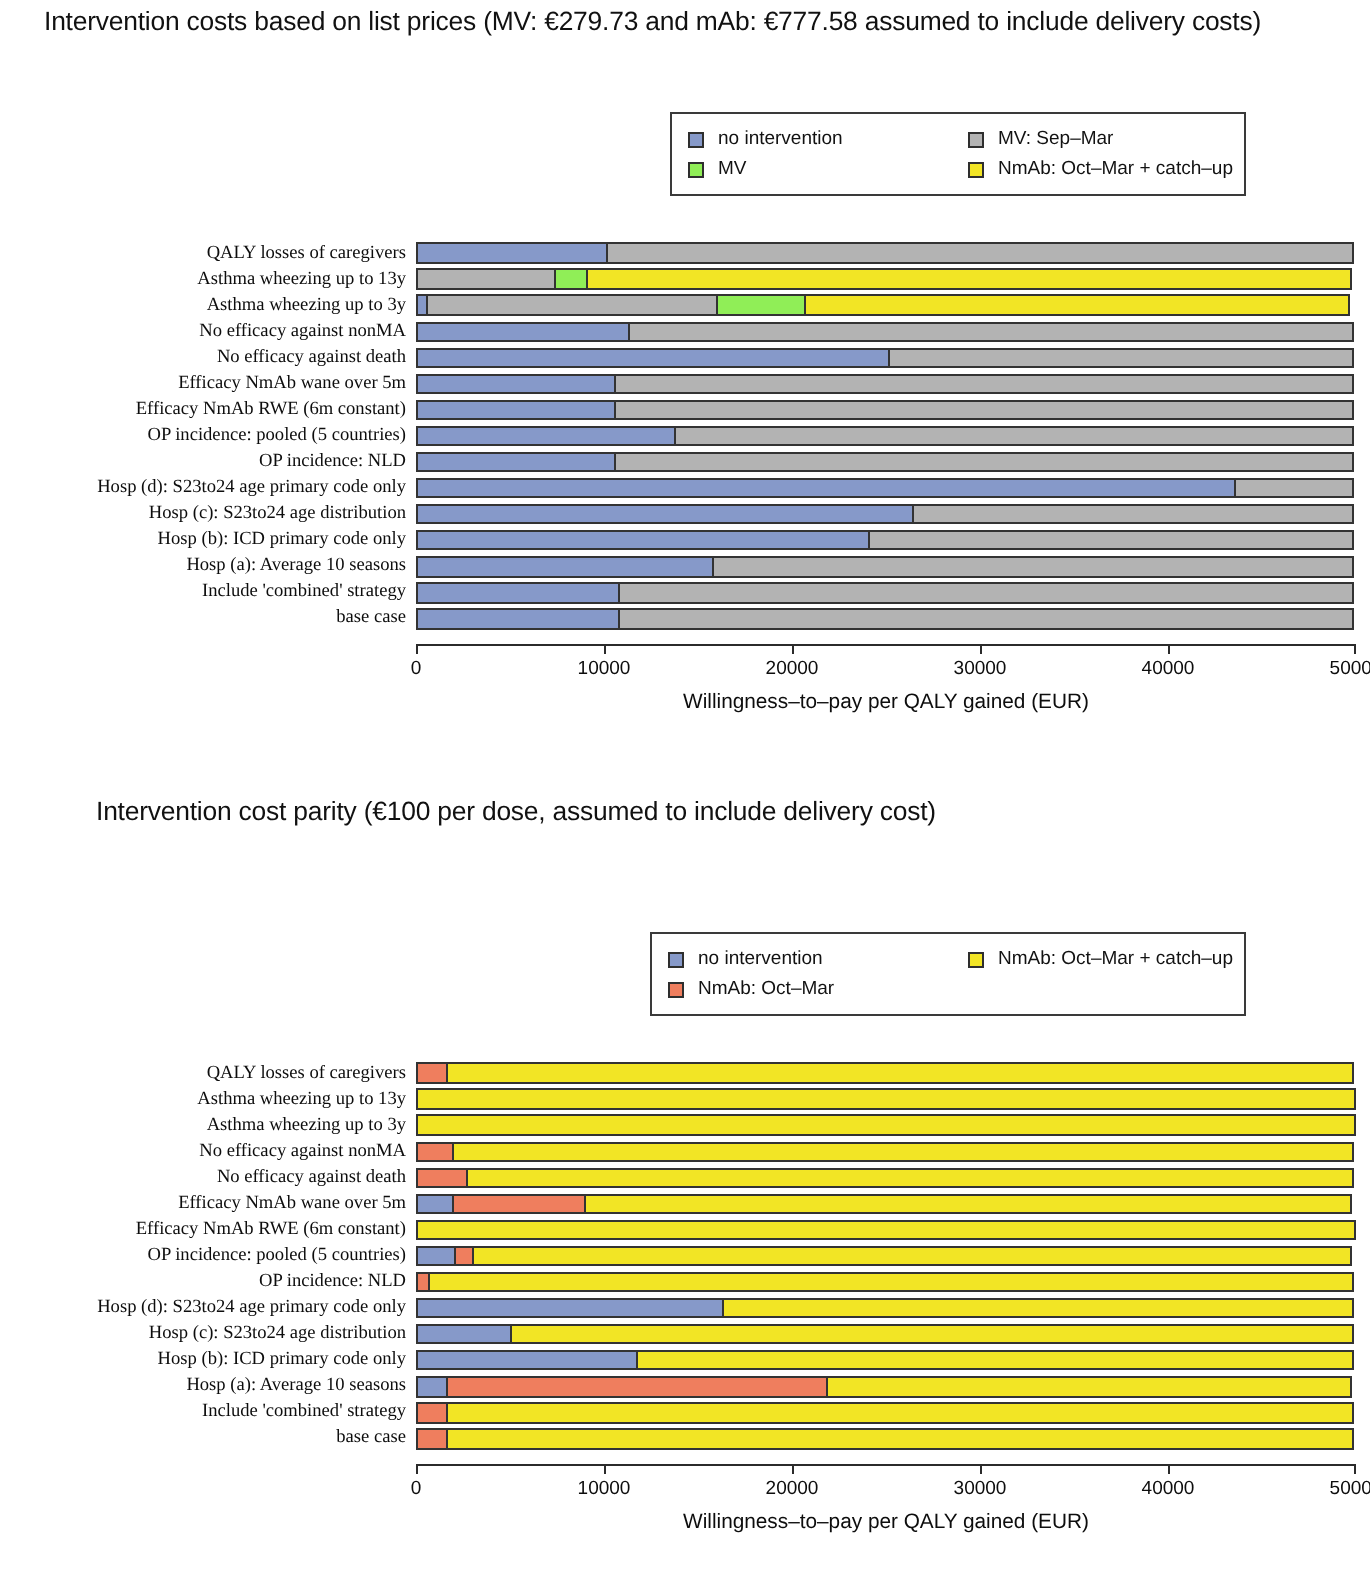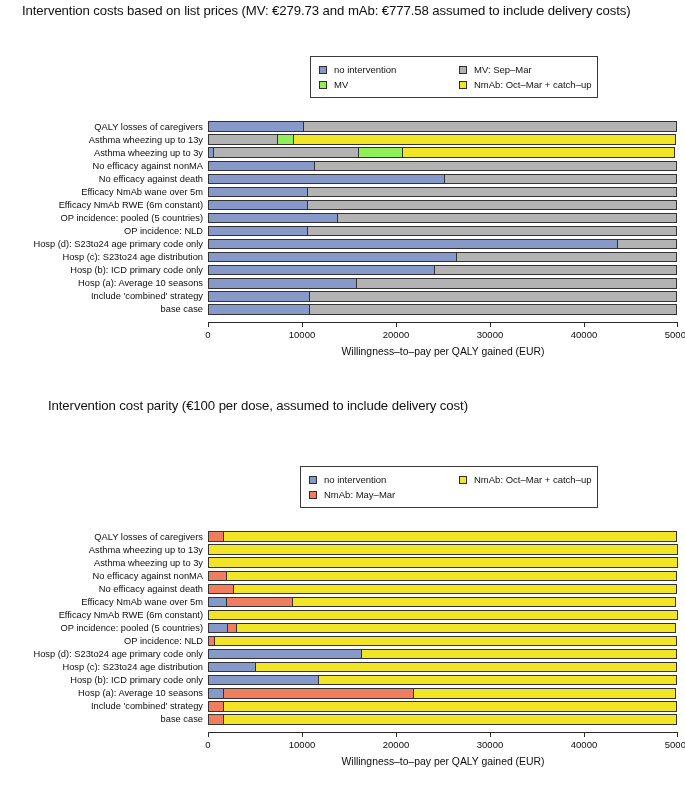--- a/index.html
+++ b/index.html
@@ -23,20 +23,21 @@
     color: #111111;
     letter-spacing: -0.1px;
   }
 
   
   .legend-box {
     position: absolute;
     border: 1px solid #3a3a3a;
     background: #ffffff;
     padding: 5px 8px 5px 8px;
+    margin-left: 25px;
   }
   .legend-cols { display: flex; }
   .legend-col { display: flex; flex-direction: column; }
   .legend-entry {
     display: flex; align-items: center;
     height: 13px;
     margin: 1px 0;
     white-space: nowrap;
   }
   .swatch {
@@ -64,20 +65,21 @@
     text-align: right;
   }
   .ylabel {
     font-size: 9.3px;
     line-height: 10px;
     color: #0d0d0d;
     white-space: nowrap;
     display: flex;
     align-items: center;
     justify-content: flex-end;
+    font-family: Liberation Serif, serif;
   }
   .bars { position: absolute; left: 0; top: 0; right: 0; bottom: 0; }
   .bar-row {
     position: absolute;
     left: 0; right: 0;
     display: flex;
   }
   .seg {
     height: 100%;
     border: 1px solid #333333;
@@ -257,21 +259,21 @@
 
   <div class="legend-box" style="left:300px; top:466px;">
     <div class="legend-cols" id="legend-1">
         <div class="legend-col" style="width: 150px;">
           <div class="legend-entry">
             <span class="swatch" style="background: rgb(134, 153, 201);"></span>
             <span class="legend-label">no intervention</span>
           </div>
           <div class="legend-entry">
             <span class="swatch" style="background: rgb(239, 126, 94);"></span>
-            <span class="legend-label">NmAb: May–Mar</span>
+            <span class="legend-label">NmAb: Oct–Mar</span>
           </div>
         </div>
         <div class="legend-col" style="width: 130px;">
           <div class="legend-entry">
             <span class="swatch" style="background: rgb(242, 229, 37);"></span>
             <span class="legend-label">NmAb: Oct–Mar + catch–up</span>
           </div>
         </div>
       </div>
   </div>

